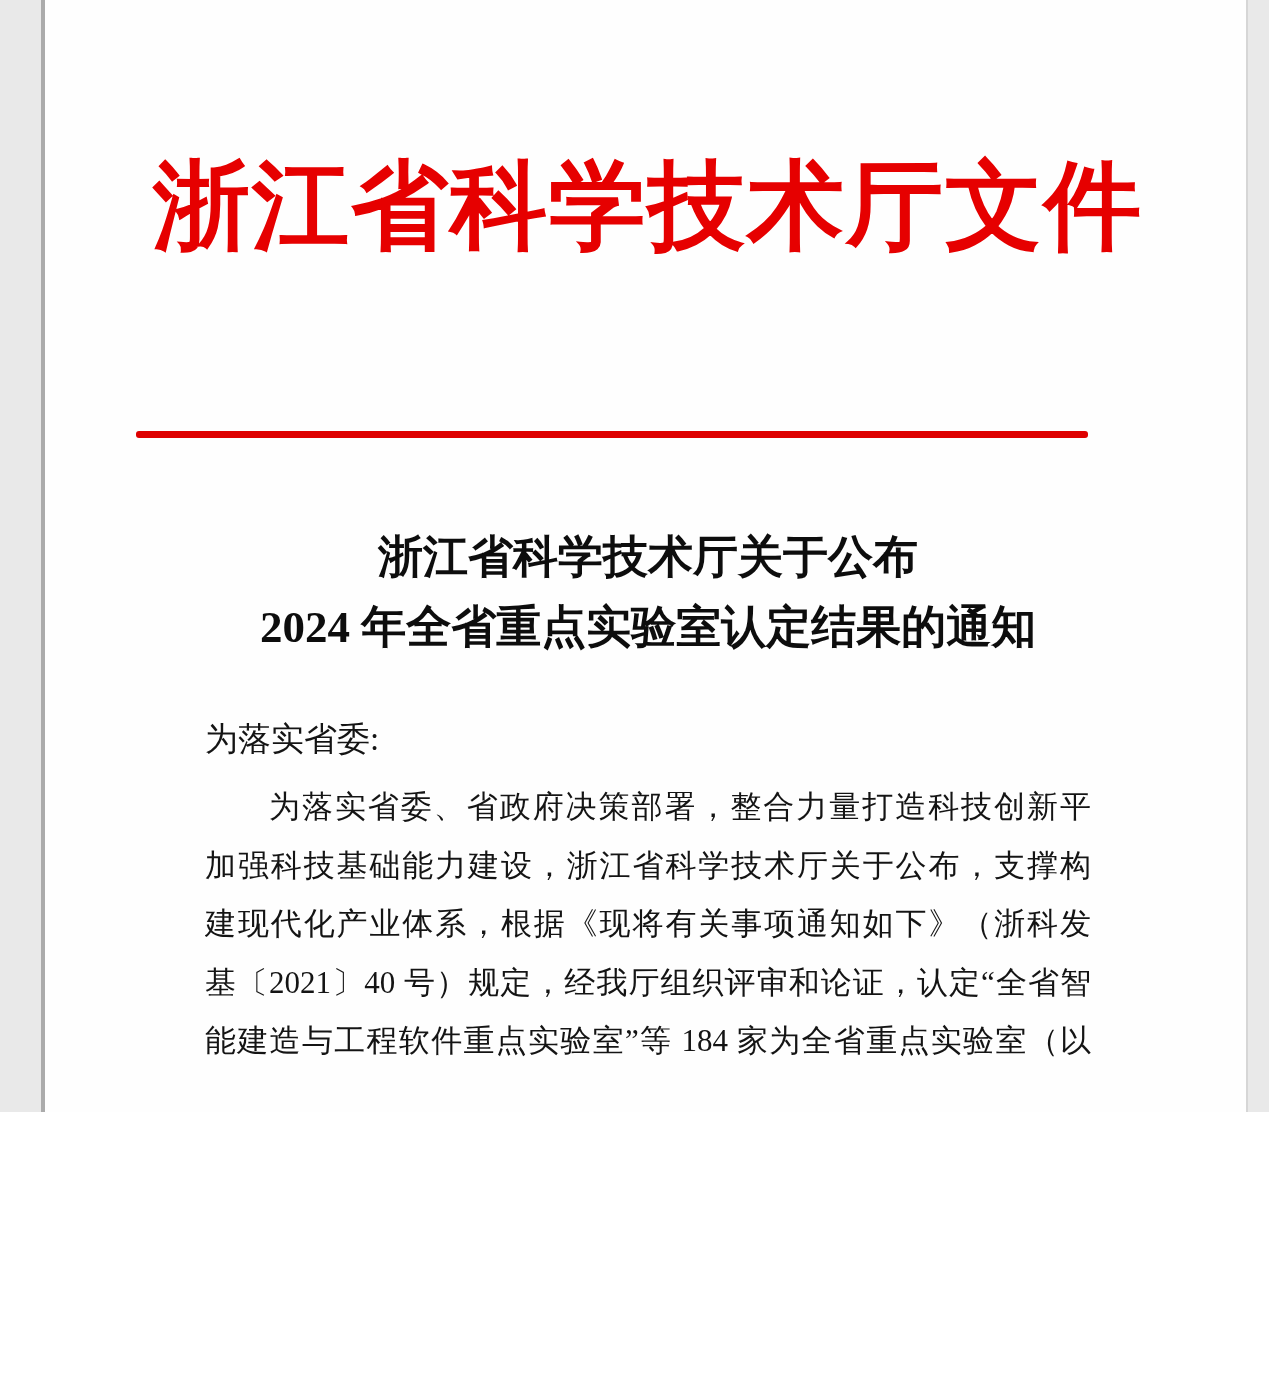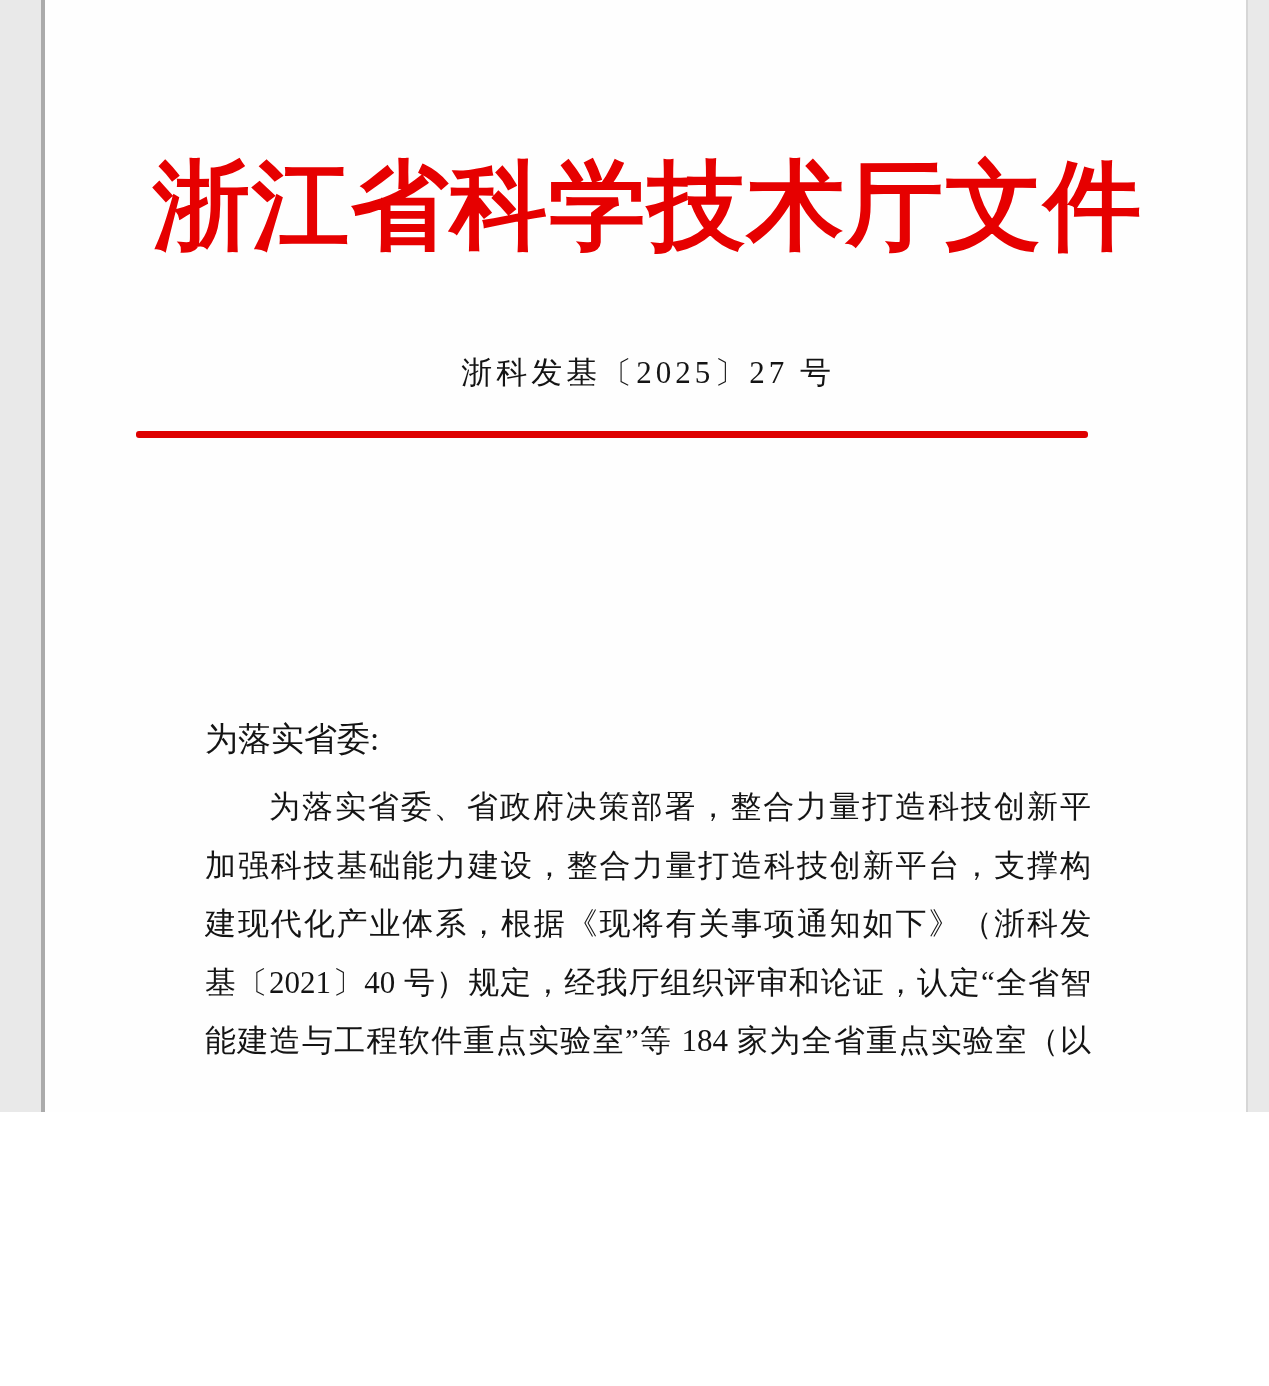--- a/index.html
+++ b/index.html
@@ -61,30 +61,33 @@
 <body>
 
 <div class="root">
 
   <div class="photo-bg">
     <div class="paper"></div>
   </div>
 
   <div class="header-title">浙江省科学技术厅文件</div>
 
-  <div class="doc-number">浙科发基〔2025〕27 号</div>
 
   <div class="red-rule"></div>
 
+  <div class="notice-title">
+    <div>浙江省科学技术厅关于公布</div>
+    <div>2024 年全省重点实验室认定结果的通知</div>
+  </div>
 
   <div class="salutation">为落实省委:</div>
 
   <div class="body-lines" id="body-lines">
       <div class="body-line indent">为落实省委、省政府决策部署，整合力量打造科技创新平台，</div>
-      <div class="body-line">加强科技基础能力建设，整合力量打造科技创新平台，支撑构</div>
+      <div class="body-line">加强科技基础能力建设，浙江省科学技术厅关于公布，支撑构</div>
       <div class="body-line">建现代化产业体系，根据《现将有关事项通知如下》（浙科发</div>
       <div class="body-line">基〔2021〕40 号）规定，经我厅组织评审和论证，认定“全省智</div>
       <div class="body-line">能建造与工程软件重点实验室”等 184 家为全省重点实验室（以</div>
     </div>
 
   <div class="table-section">
     
     
     
   </div>

